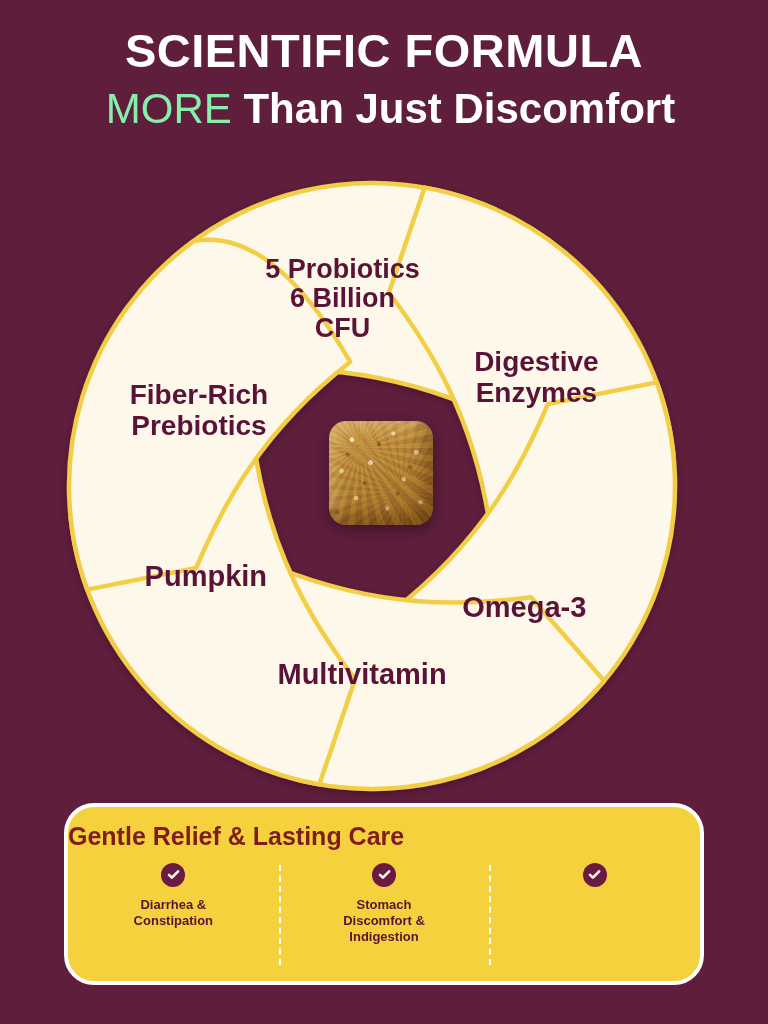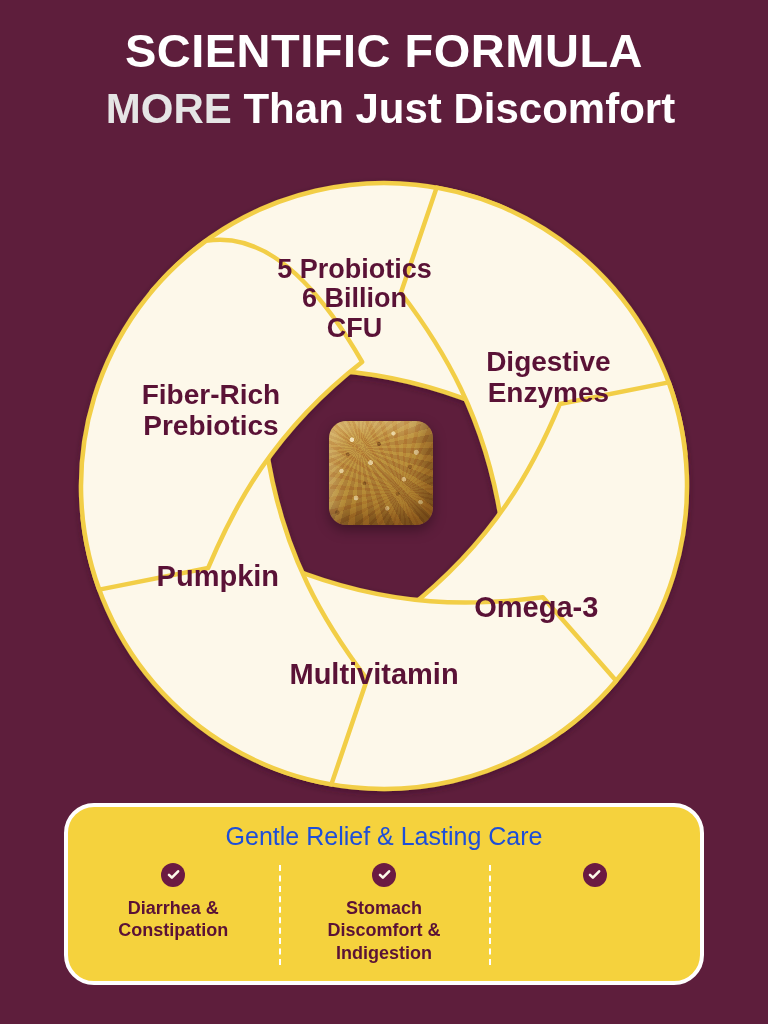--- a/index.html
+++ b/index.html
@@ -33,29 +33,29 @@
   }
   .title-line2 {
     font-size:42px;
     font-weight:bold;
     color:#FFFFFF;
     line-height:1.18;
     margin-top:8px;
     white-space:nowrap;
   }
   .title-more {
-    color:#e5e5e5;
-    font-weight:bold;
+    color:#86efac;
+    font-weight:normal;
     margin-left:13px;
   }
 
   
   #wheel {
     position:absolute;
-    left:64px; top:166px;
+    left:52px; top:166px;
     width:640px; height:640px;
   }
   #wheel svg { display:block; width:640px; height:640px; }
 
   .petal-label {
     font-family:"Liberation Sans", sans-serif;
     font-weight:bold;
     fill:#5A1236;
     text-anchor:middle;
     dominant-baseline:middle;
@@ -103,24 +103,23 @@
   
   #bottom-card {
     position:absolute;
     left:64px; top:803px;
     width:640px; height:182px;
     background:#F5D23D;
     border:4px solid #FFFFFF;
     border-radius:30px;
   }
   .card-heading {
-    text-align:center;
     font-size:25px;
-    font-weight:normal;
-    color:#1d4ed8;
+    font-weight:bold;
+    color:#7f1d1d;
     margin-top:16px;
     line-height:1.1;
     white-space:nowrap;
   }
   .benefits-row {
     display:flex;
     margin-top:12px;
     height:112px;
   }
   .benefit-col {
@@ -145,21 +144,21 @@
     background:#6B1A42;
     display:flex;
     align-items:center;
     justify-content:center;
     flex:0 0 auto;
   }
   .check-badge svg { display:block; }
   .benefit-text {
     margin-top:10px;
     text-align:center;
-    font-size:18px;
+    font-size:13px;
     font-weight:bold;
     color:#5A1236;
     line-height:1.26;
     white-space:pre-line;
   }
 </style>
 </head>
 <body>
 
 <div id="poster">

